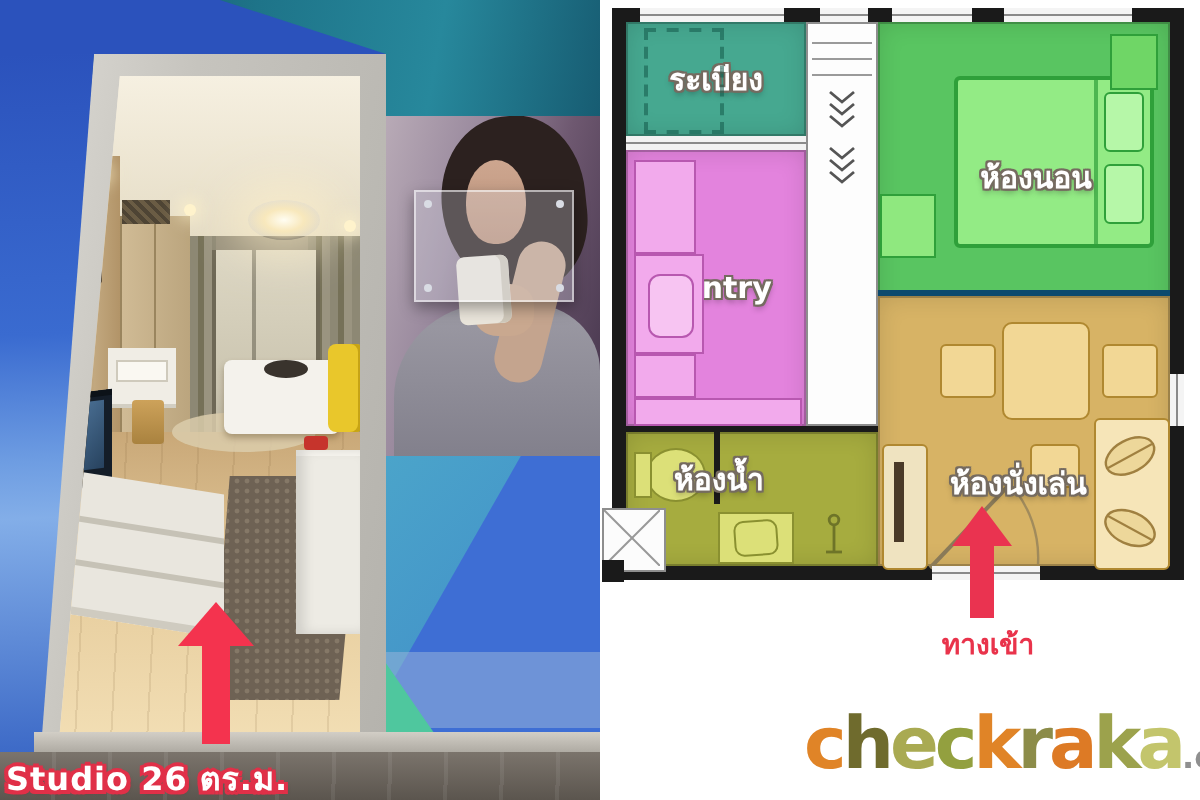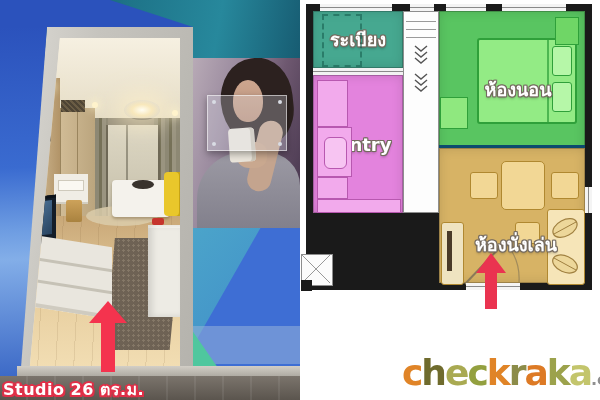--- a/index.html
+++ b/index.html
@@ -67,21 +67,21 @@
   .photo-arrow-head{left:89px;top:301px;width:38px;height:22px;clip-path:polygon(50% 0,100% 100%,0 100%);}
   .photo-arrow-shaft{left:101px;top:322px;width:14px;height:50px;}
 
   .studio-caption{left:3px;top:377px;font-size:16px;font-weight:bold;color:#fff;letter-spacing:.5px;
     text-shadow:-2px -1px 0 #E03048,2px -1px 0 #E03048,-2px 2px 0 #E03048,2px 2px 0 #E03048,0 -2px 0 #E03048,0 2px 0 #E03048,-2px 0 0 #E03048,2px 0 0 #E03048,1px 1px 2px rgba(120,0,10,.6);}
 
   
   #plan-panel{left:300px;top:0;width:300px;height:400px;background:#FFFFFF;}
   .plan{left:6px;top:4px;width:286px;height:286px;background:#1A1A1A;}
   .room{position:absolute;box-shadow:inset 0 0 0 1px rgba(0,0,0,.22),inset 0 0 12px rgba(0,0,0,.14);display:flex;align-items:center;justify-content:center;}
-  .plan-label{color:#fff;font-weight:bold;font-size:18px;white-space:nowrap;
+  .plan-label{color:#fff;font-weight:bold;font-size:15px;white-space:nowrap;
     text-shadow:-1px -1px 0 #756B60,1px -1px 0 #756B60,-1px 1px 0 #756B60,1px 1px 0 #756B60,0 -1px 0 #756B60,0 1px 0 #756B60,-1px 0 0 #756B60,1px 0 0 #756B60,0 2px 3px rgba(0,0,0,.35);}
 
   .room-balcony{left:7px;top:7px;width:90px;height:57px;}
   .balcony-dash{position:absolute;left:9px;top:3px;width:36px;height:49px;border:2px dashed rgba(20,90,75,.55);}
   .win-divider{left:7px;top:64px;width:90px;height:7px;background:#F2F2F2;}
   .win-divider::after,.win-line{content:"";position:absolute;left:0;top:3px;width:100%;height:1px;background:#8A8A8A;}
 
   .room-pantry{left:7px;top:71px;width:90px;height:138px;}
   .counter{position:absolute;background:#F2AAEC;border:1px solid #B858B0;}
   .p1{left:4px;top:5px;width:29px;height:45px;}
@@ -267,35 +267,50 @@
       <div class="lv lv-tv">
           <div class="lv-tv-screen"></div>
         </div>
       <svg class="door-arc" width="58" height="54" viewBox="0 0 58 54">
         <path d="M2,52 L42,10" stroke="#8A7A58" stroke-width="2" fill="none"></path>
         <path d="M42,10 A55,55 0 0 1 56,50" stroke="#8A7A58" stroke-width="1.2" fill="none" opacity=".7"></path>
       </svg>
       <span class="plan-label" style="position:absolute;left:36px;top:82px;">ห้องนั่งเล่น</span>
     </div>
 
+    <div class="room room-bathroom" style="background-color: rgb(166, 172, 63);">
+      <div class="toilet"></div>
+      <div class="toilet-tank"></div>
+      <div class="bath-divider"></div>
+      <div class="sink">
+          <div class="sink-basin"></div>
+        </div>
+      <svg class="shower" width="16" height="24" viewBox="0 0 16 24">
+        <circle cx="8" cy="4" r="2.4" fill="none" stroke="#6E7428" stroke-width="1.4"></circle>
+        <line x1="8" y1="7" x2="8" y2="20" stroke="#6E7428" stroke-width="1.4"></line>
+        <line x1="4" y1="20" x2="12" y2="20" stroke="#6E7428" stroke-width="1.4"></line>
+      </svg>
+      <span class="plan-label" style="position:absolute;left:24px;top:12px;">ห้องน้ำ</span>
+    </div>
 
     <div class="win win-h w-top1"></div>
     <div class="win win-h w-top2"></div>
     <div class="win win-h w-top3"></div>
     <div class="win win-h w-top4"></div>
     <div class="win win-v w-right"></div>
     <div class="win win-h w-door"></div>
     <div class="x-ledge">
       <svg width="28" height="28" viewBox="0 0 28 28">
         <line x1="0" y1="0" x2="28" y2="28" stroke="#999" stroke-width="1"></line>
         <line x1="28" y1="0" x2="0" y2="28" stroke="#999" stroke-width="1"></line>
       </svg>
     </div>
     <div class="corner-block"></div>
   </div>
 
   <div class="abs entrance-arrow-head" style="left: 176px; top: 253px; background-color: rgb(234, 51, 80);"></div>
   <div class="abs entrance-arrow-shaft" style="left: 185px; top: 272px; background-color: rgb(234, 51, 80);"></div>
+  <div class="abs entrance-label" style="left:160px;top:311px;">ทางเข้า</div>
 
   <div class="abs brand" style="left:102px;top:352px;">
     <span class="brand-word"><span style="color: rgb(224, 132, 39);">c</span><span style="color: rgb(111, 107, 45);">h</span><span style="color: rgb(169, 170, 82);">e</span><span style="color: rgb(147, 160, 63);">c</span><span style="color: rgb(224, 132, 39);">k</span><span style="color: rgb(140, 140, 73);">r</span><span style="color: rgb(221, 122, 37);">a</span><span style="color: rgb(156, 162, 76);">k</span><span style="color: rgb(195, 197, 108);">a</span></span><span class="brand-tld">.com</span>
   </div>
 </div>
 
 </body></html>

